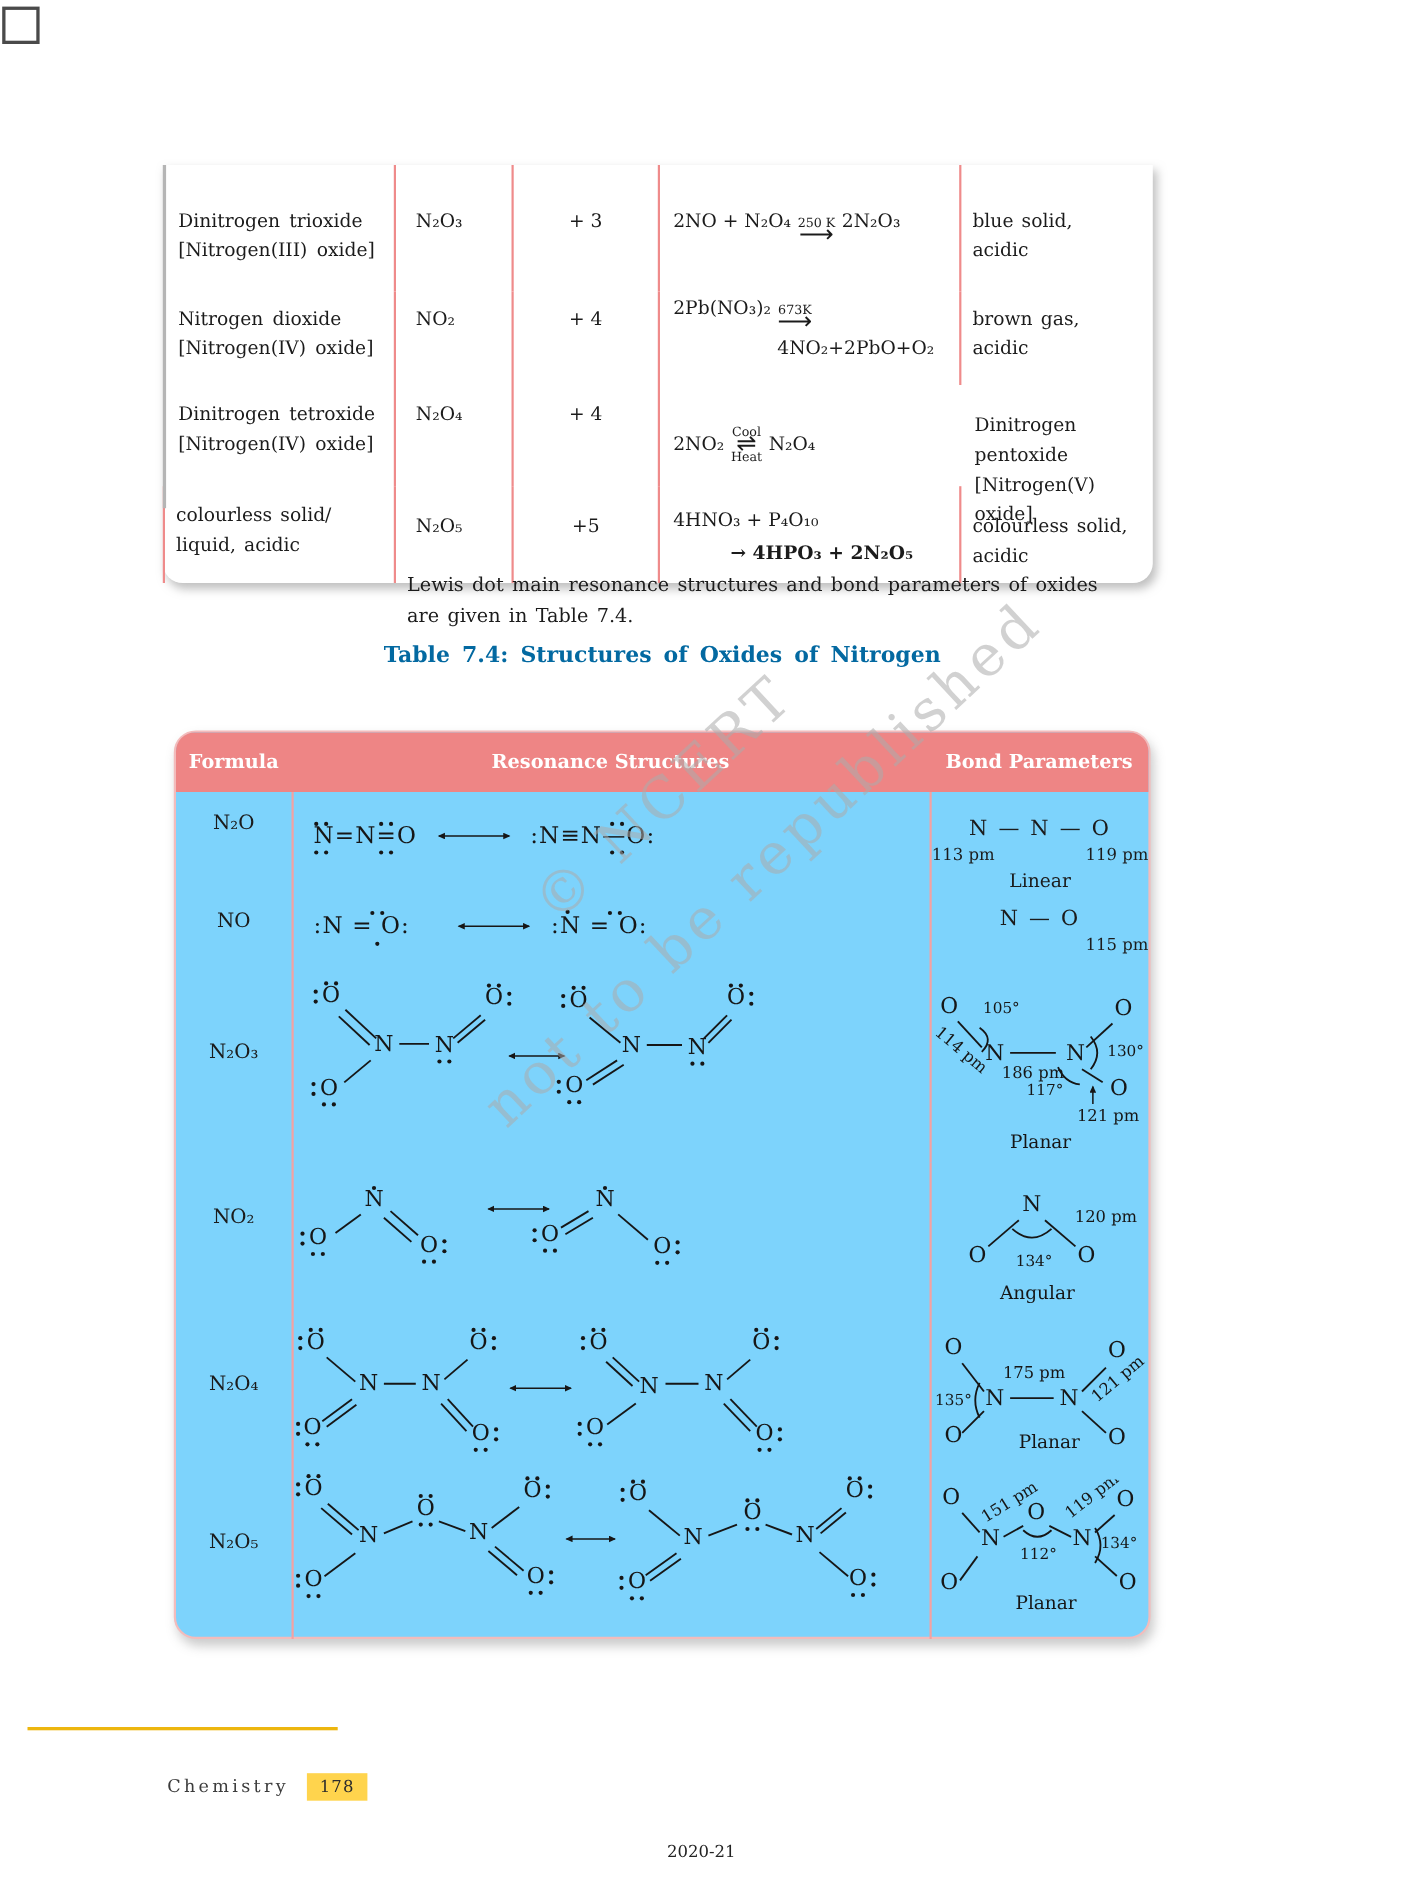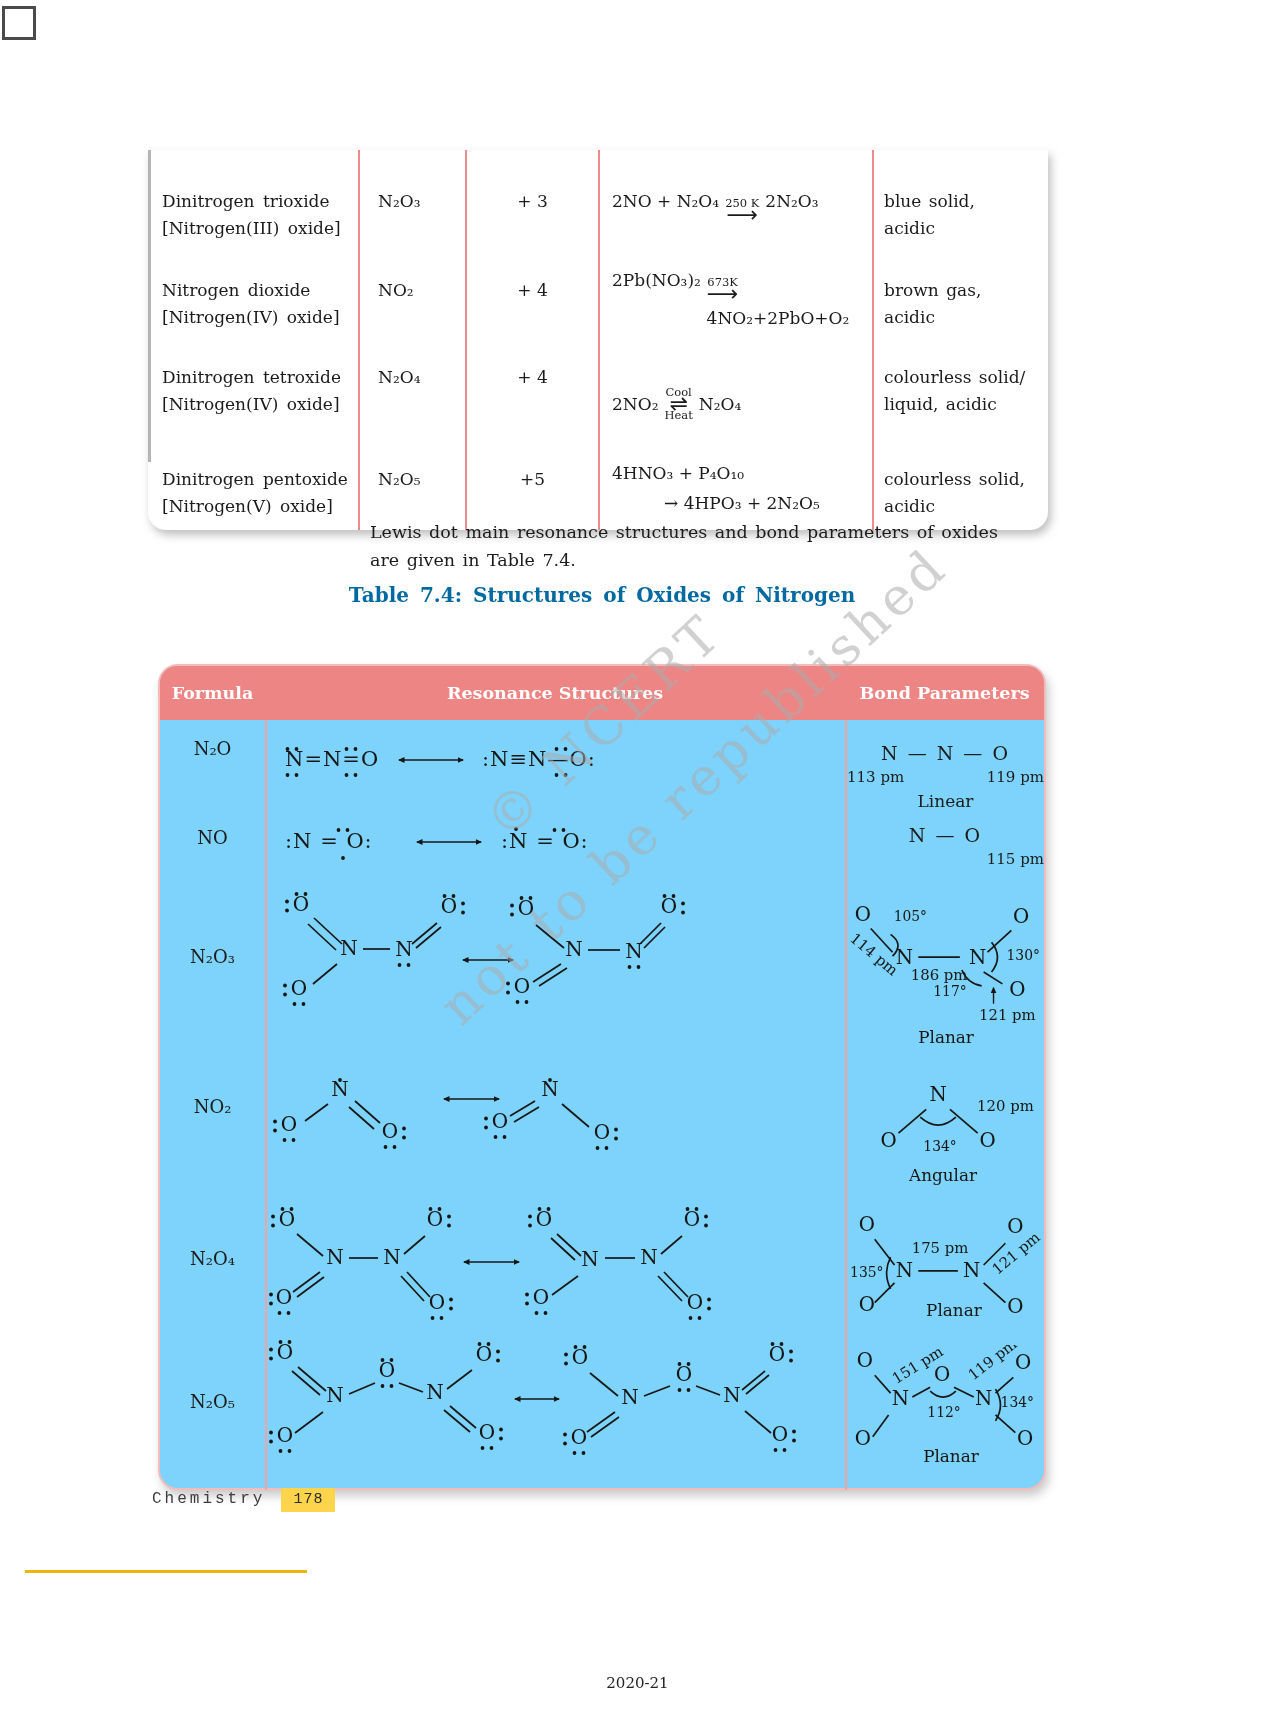--- a/index.html
+++ b/index.html
@@ -20,21 +20,21 @@
   .pox{text-align:center;}
   .peq{padding-left:12px;}
   .pprop{padding-left:10px;word-spacing:2px;}
   .rpt1{padding-top:38px;} .rpt2{padding-top:12px;} .rpt3{padding-top:14px;} .rpt4{padding-top:24px;}
   .eqrow{display:flex;align-items:baseline;gap:6px;}
   .rx{display:inline-flex;flex-direction:column;align-items:center;line-height:1;vertical-align:middle;}
   .rx .rl{font-size:11.5px;margin-bottom:-3px;}
   .rx .ra{font-size:22px;font-family:"DejaVu Sans",sans-serif;line-height:16px;}
   .rx .rb{font-size:11.5px;margin-top:-2px;}
   .eq2{padding-left:72px;margin-top:3px;}
-  .eq2b{padding-left:52px;margin-top:3px;}
+  .eq2b{padding-left:52px;margin-top:3px;font-weight:bold;}
   .eqr3{display:flex;align-items:center;gap:6px;padding-top:6px;}
 
   
   .intro{position:absolute;left:370px;top:518px;width:700px;font-size:17.5px;line-height:28px;word-spacing:2px;}
   .caption{position:absolute;left:158px;top:583px;width:888px;text-align:center;
            font-size:20px;font-weight:bold;color:#0369a1;word-spacing:4px;}
 
   
   .t74{position:absolute;left:158px;top:664px;width:888px;height:826px;background:#7dd3fc;
        border:2px solid #f3bcbc;border-radius:20px;box-shadow:3px 6px 10px rgba(140,140,140,.45);
@@ -69,21 +69,21 @@
   .dg line,.dg path{stroke:#161616;stroke-width:1.7;fill:none;}
   .dg .arr{stroke-width:1.4;marker-start:url(#arrh);marker-end:url(#arrh);}
   .dg .arr1{stroke-width:1.4;marker-end:url(#arrh);}
 
   
   .wm{position:absolute;left:330px;top:660px;width:620px;transform:rotate(-43deg);
       text-align:center;color:rgba(172,172,172,.55);pointer-events:none;z-index:5;}
   .wm div{font-size:52px;letter-spacing:5px;line-height:105px;white-space:nowrap;}
 
   
-  .foot{position:absolute;left:152px;top:1488px;font-size:16px;letter-spacing:3px;color:#3c3c3c;font-family:Liberation Mono, monospace;}
+  .foot{position:absolute;left:152px;top:1612px;font-size:16px;letter-spacing:3px;color:#3c3c3c;}
   .foot .badge{display:inline-block;margin-left:16px;background:#ffd44d;color:#2c2c2c;
                letter-spacing:1px;padding:3px 12px 4px;font-size:15px;}
   .foot-line{position:absolute;left:25px;top:1570px;width:282px;height:3px;background:#edb60e;}
   .year{position:absolute;left:0;top:1674px;width:100%;text-align:center;font-size:15px;color:#222;}
 </style>
 </head>
 <body>
 
 <svg width="0" height="0" style="position:absolute" aria-hidden="true">
   <defs>
@@ -160,28 +160,28 @@
     <div class="tt-cell bl pox rpt3">+ 4</div>
     <div class="tt-cell bl peq eqr3" style="padding-top:16px;">
       <span>2NO₂</span>
       <span class="rx">
         <span class="rl">Cool</span>
         <span class="ra">⇌</span>
         <span class="rb">Heat</span>
       </span>
       <span>N₂O₄</span>
     </div>
+    <div class="tt-cell pname rpt4">
+      <div>Dinitrogen pentoxide</div>
+      <div>[Nitrogen(V) oxide]</div>
+    </div>
+
     <div class="tt-cell bl pprop rpt3">
       <div>colourless solid/</div>
       <div>liquid, acidic</div>
-    </div>
-
-    <div class="tt-cell pname rpt4">
-      <div>Dinitrogen pentoxide</div>
-      <div>[Nitrogen(V) oxide]</div>
     </div>
     <div class="tt-cell bl pform rpt4">N₂O₅</div>
     <div class="tt-cell bl pox rpt4">+5</div>
     <div class="tt-cell bl peq" style="padding-top:18px;">
       <div>4HNO₃ + P₄O₁₀</div>
       <div class="eq2b">→ 4HPO₃ + 2N₂O₅</div>
     </div>
     <div class="tt-cell bl pprop rpt4">
       <div>colourless solid,</div>
       <div>acidic</div>

